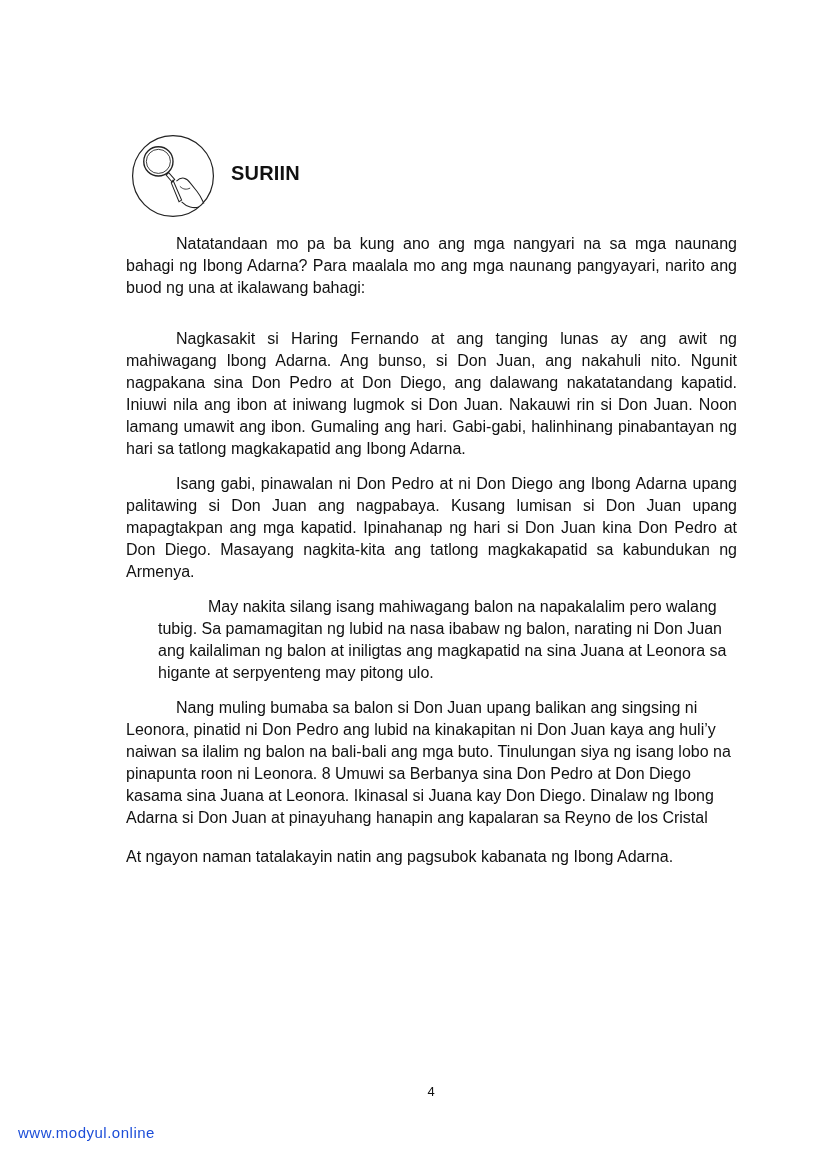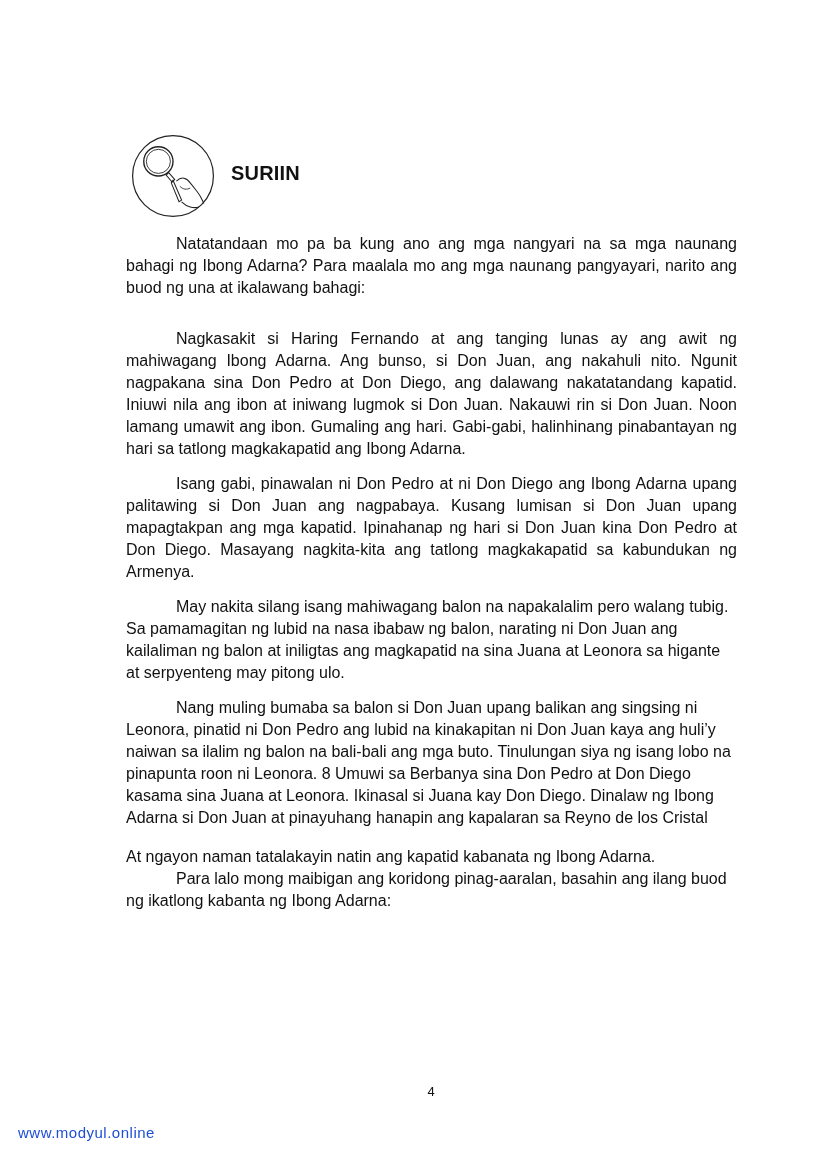--- a/index.html
+++ b/index.html
@@ -32,21 +32,20 @@
       <path d="M58 62 C62 66 66 66 70 64" fill="none" stroke="#222" stroke-width="1"></path>
       <path d="M60 80 C66 86 74 88 80 86" fill="none" stroke="#222" stroke-width="1.2"></path>
     </svg>
   </div>
   <div class="section-title">SURIIN</div>
 
   <div class="body">
     <p class="p" style="margin-bottom:29px;"><span class="indent"></span><span>Natatandaan mo pa ba kung ano ang mga nangyari na sa mga naunang bahagi ng Ibong Adarna? Para maalala mo ang mga naunang pangyayari, narito ang buod ng una at ikalawang bahagi:</span></p>
     <p class="p italic" style="margin-bottom:13px;"><span class="indent"></span><span>Nagkasakit si Haring Fernando at ang tanging lunas ay ang awit ng mahiwagang Ibong Adarna. Ang bunso, si Don Juan, ang nakahuli nito. Ngunit nagpakana sina Don Pedro at Don Diego, ang dalawang nakatatandang kapatid. Iniuwi nila ang ibon at iniwang lugmok si Don Juan. Nakauwi rin si Don Juan. Noon lamang umawit ang ibon. Gumaling ang hari. Gabi-gabi, halinhinang pinabantayan ng hari sa tatlong magkakapatid ang Ibong Adarna.</span></p>
     <p class="p italic" style="margin-bottom:13px;"><span class="indent"></span><span>Isang gabi, pinawalan ni Don Pedro at ni Don Diego ang Ibong Adarna upang palitawing si Don Juan ang nagpabaya. Kusang lumisan si Don Juan upang mapagtakpan ang mga kapatid. Ipinahanap ng hari si Don Juan kina Don Pedro at Don Diego. Masayang nagkita-kita ang tatlong magkakapatid sa kabundukan ng Armenya.</span></p>
-    <p class="p italic noj" style="margin-bottom:13px;"><span class="indent"></span><span>May nakita silang isang mahiwagang balon na napakalalim pero walang tubig. Sa pamamagitan ng lubid na nasa ibabaw ng balon, narating ni Don Juan ang kailaliman ng balon at iniligtas ang magkapatid na sina Juana at Leonora sa higante at serpyenteng may pitong ulo.</span></p>
+    <p class="p italic noj" style="margin-bottom:13px;margin-left:32px;"><span class="indent"></span><span>May nakita silang isang mahiwagang balon na napakalalim pero walang tubig. Sa pamamagitan ng lubid na nasa ibabaw ng balon, narating ni Don Juan ang kailaliman ng balon at iniligtas ang magkapatid na sina Juana at Leonora sa higante at serpyenteng may pitong ulo.</span></p>
     <p class="p italic noj" style="margin-bottom:17px;"><span class="indent"></span><span>Nang muling bumaba sa balon si Don Juan upang balikan ang singsing ni Leonora, pinatid ni Don Pedro ang lubid na kinakapitan ni Don Juan kaya ang huli’y naiwan sa ilalim ng balon na bali-bali ang mga buto. Tinulungan siya ng isang lobo na pinapunta roon ni Leonora. 8 Umuwi sa Berbanya sina Don Pedro at Don Diego kasama sina Juana at Leonora. Ikinasal si Juana kay Don Diego. Dinalaw ng Ibong Adarna si Don Juan at pinayuhang hanapin ang kapalaran sa Reyno de los Cristal</span></p>
-    <p class="p noj">At ngayon naman tatalakayin natin ang kapatid kabanata ng Ibong Adarna.</p>
-    <p class="p noj"><span class="indent"></span><span>Para lalo mong maibigan ang koridong pinag-aaralan, basahin ang ilang buod ng ikatlong kabanta ng Ibong Adarna:</span></p>
+    <p class="p noj">At ngayon naman tatalakayin natin ang pagsubok kabanata ng Ibong Adarna.</p>
   </div>
 
   <div class="page-num">4</div>
   <div class="watermark">www.modyul.online</div>
 </div>
 
 </body></html>

